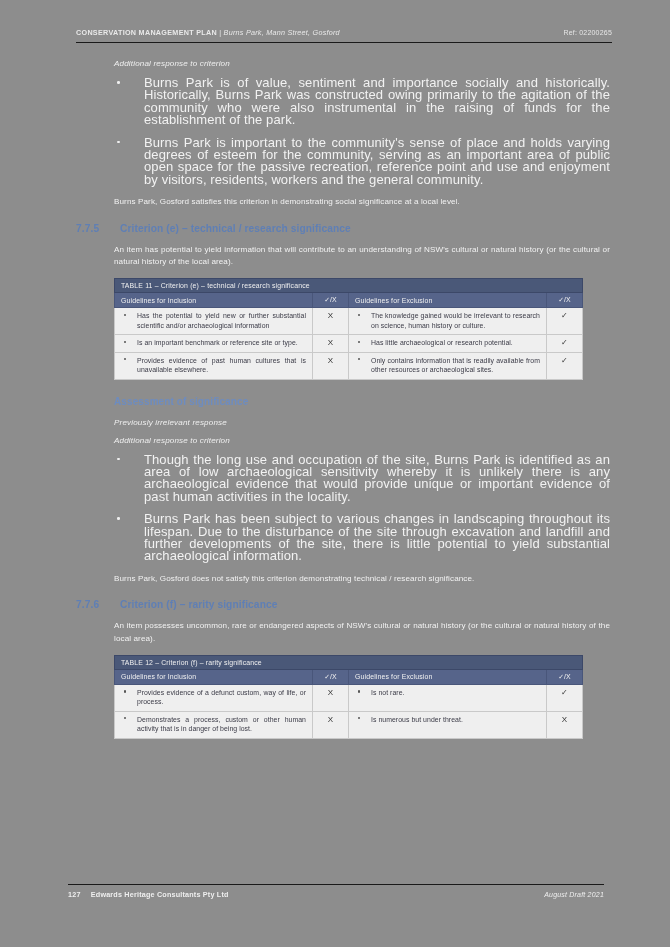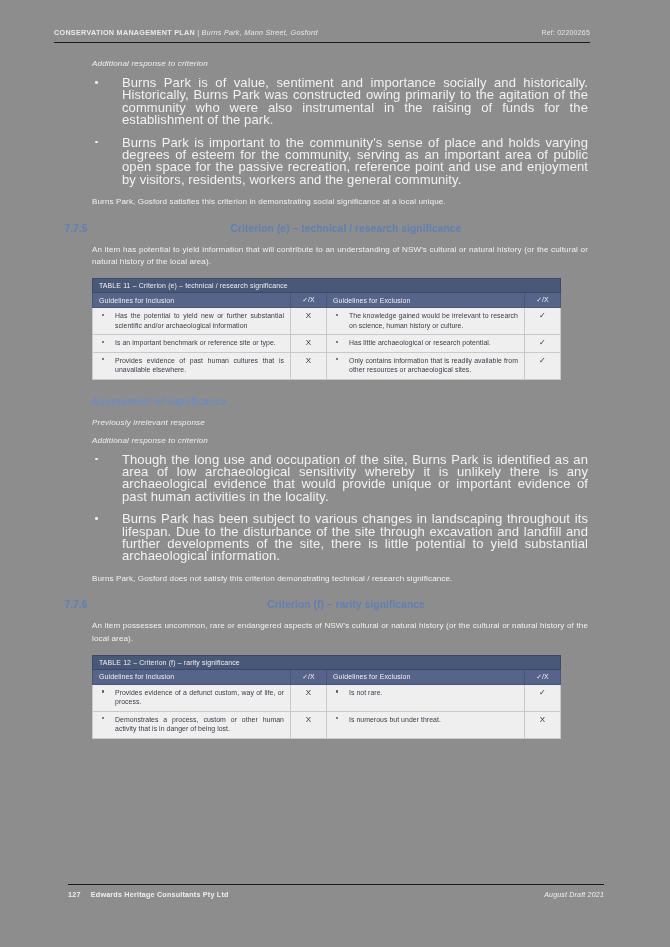--- a/index.html
+++ b/index.html
@@ -16,21 +16,21 @@
     overflow: hidden;
   }
   .sheet {
     position: absolute;
     left: 0; top: 0;
     width: 670px; height: 947px;
     background: #8d8d8d;
   }
   .content {
     position: absolute;
-    left: 48px; top: 28px;
+    left: 70px; top: 28px;
     width: 546px;
   }
 
   
   .pg-header {
     display: flex;
     justify-content: space-between;
     align-items: baseline;
     font-size: 7.2px;
     letter-spacing: 0.25px;
@@ -91,21 +91,20 @@
 
   
   .h3 {
     display: flex;
     margin: 14px 0 10px 0;
     padding-left: 0;
     color: #5f7fb5;
     font-size: 10.2px;
     font-weight: bold;
     letter-spacing: 0.1px;
-    text-align: center;
   }
   .h3 .num { width: 44px; flex: 0 0 44px; }
   .h3 .ttl { flex: 1 1 auto; }
 
   .h4 {
     margin: 16px 0 11px 44px;
     color: #6d8cc0;
     font-size: 10px;
     font-weight: bold;
     letter-spacing: 0.1px;
@@ -228,21 +227,21 @@
           <li>
             <span class="dot"></span>
             <span>Burns Park is of value, sentiment and importance socially and historically. Historically, Burns Park was constructed owing primarily to the agitation of the community who were also instrumental in the raising of funds for the establishment of the park.</span>
           </li>
           <li>
             <span class="dot"></span>
             <span>Burns Park is important to the community's sense of place and holds varying degrees of esteem for the community, serving as an important area of public open space for the passive recreation, reference point and use and enjoyment by visitors, residents, workers and the general community.</span>
           </li>
         </ul>
 
-        <p class="para">Burns Park, Gosford satisfies this criterion in demonstrating social significance at a local unique.</p>
+        <p class="para">Burns Park, Gosford satisfies this criterion in demonstrating social significance at a local level.</p>
       </div>
 
       <div class="h3" style="margin-left:6px;">
         <span class="num">7.7.5</span>
         <span class="ttl">Criterion (e) – technical / research significance</span>
       </div>
 
       <div class="body-area" style="margin-top:8px;">
         <p class="para">An item has potential to yield information that will contribute to an understanding of NSW's cultural or natural history (or the cultural or natural history of the local area).</p>
       </div>

